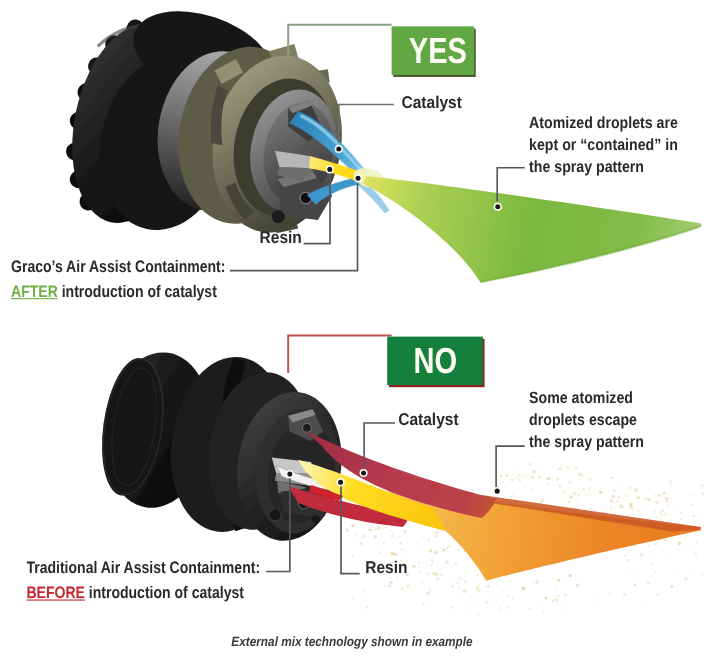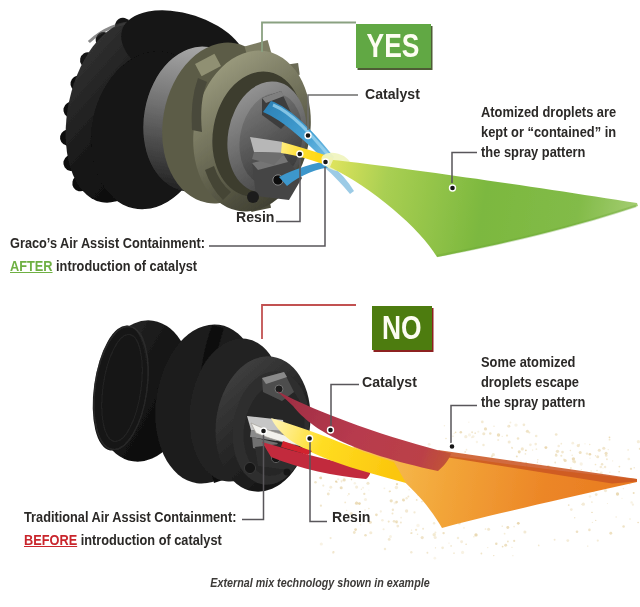--- a/index.html
+++ b/index.html
@@ -10,22 +10,22 @@
        transform-origin:0 0;line-height:1;}
   .lbl{font-size:15.5px;transform:scaleX(.91);}
   .para{font-size:14.8px;line-height:20.2px;transform:scaleX(.87);}
   .cap1{font-size:15.2px;transform:scaleX(.84);}
   .capline{display:block;line-height:23px;}
   .hl{text-decoration:underline;}
   .badge{position:absolute;display:flex;align-items:center;justify-content:center;
          font-weight:bold;font-size:33px;color:#fdfdf2;}
   .badge>span{transform:scaleX(.8);}
   #yes-badge{left:356px;top:24px;width:75px;height:44px;background:#61a844;
-             box-shadow:1.5px 2px 0 #4d5c35;}
-  #no-badge{left:372px;top:306px;width:60px;height:44px;background:#4d7c0f;
+             box-shadow:1.5px 2px 0 #4d5c35;justify-content:flex-end;}
+  #no-badge{left:352px;top:306px;width:87px;height:44px;background:#15803d;
             box-shadow:1.5px 2px 0 #8d2120;}
   #footer-note{position:absolute;left:0;right:0;top:576px;text-align:center;
                font-style:italic;font-size:12.2px;color:#3c3a38;font-weight:bold;
                transform:scaleX(.88);}
 </style>
 </head>
 <body>
 
 <div id="stage">
 

